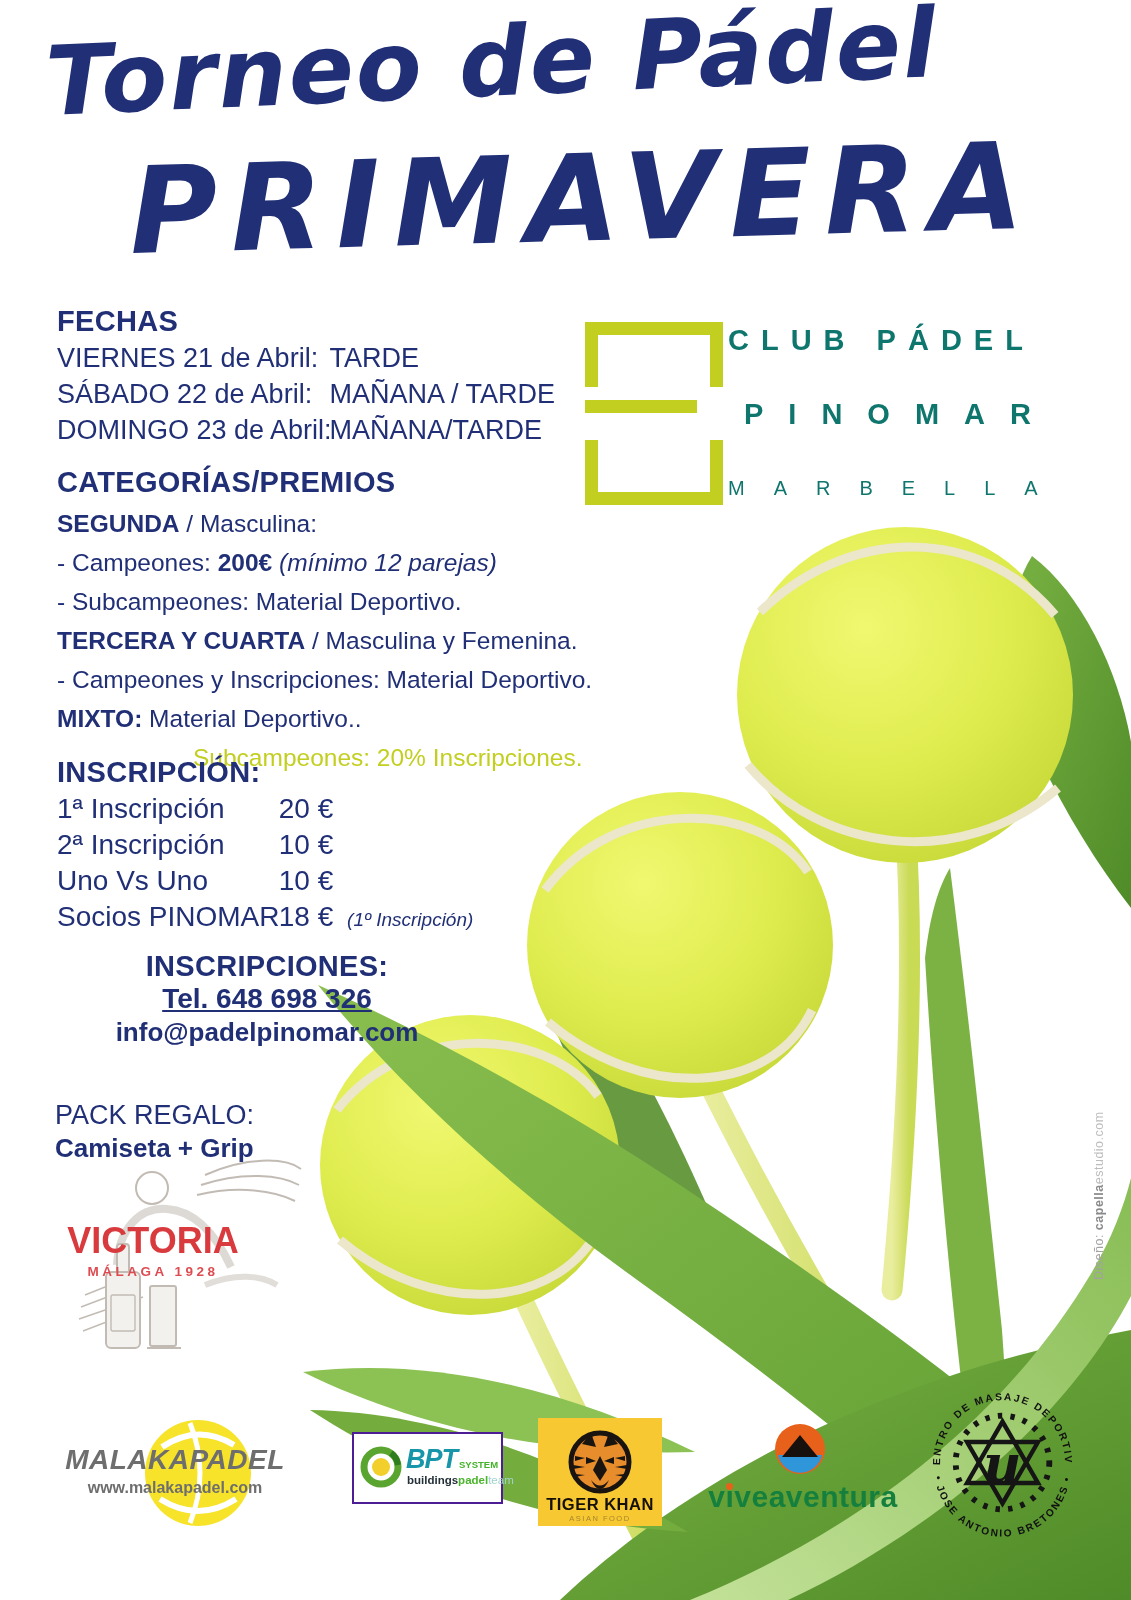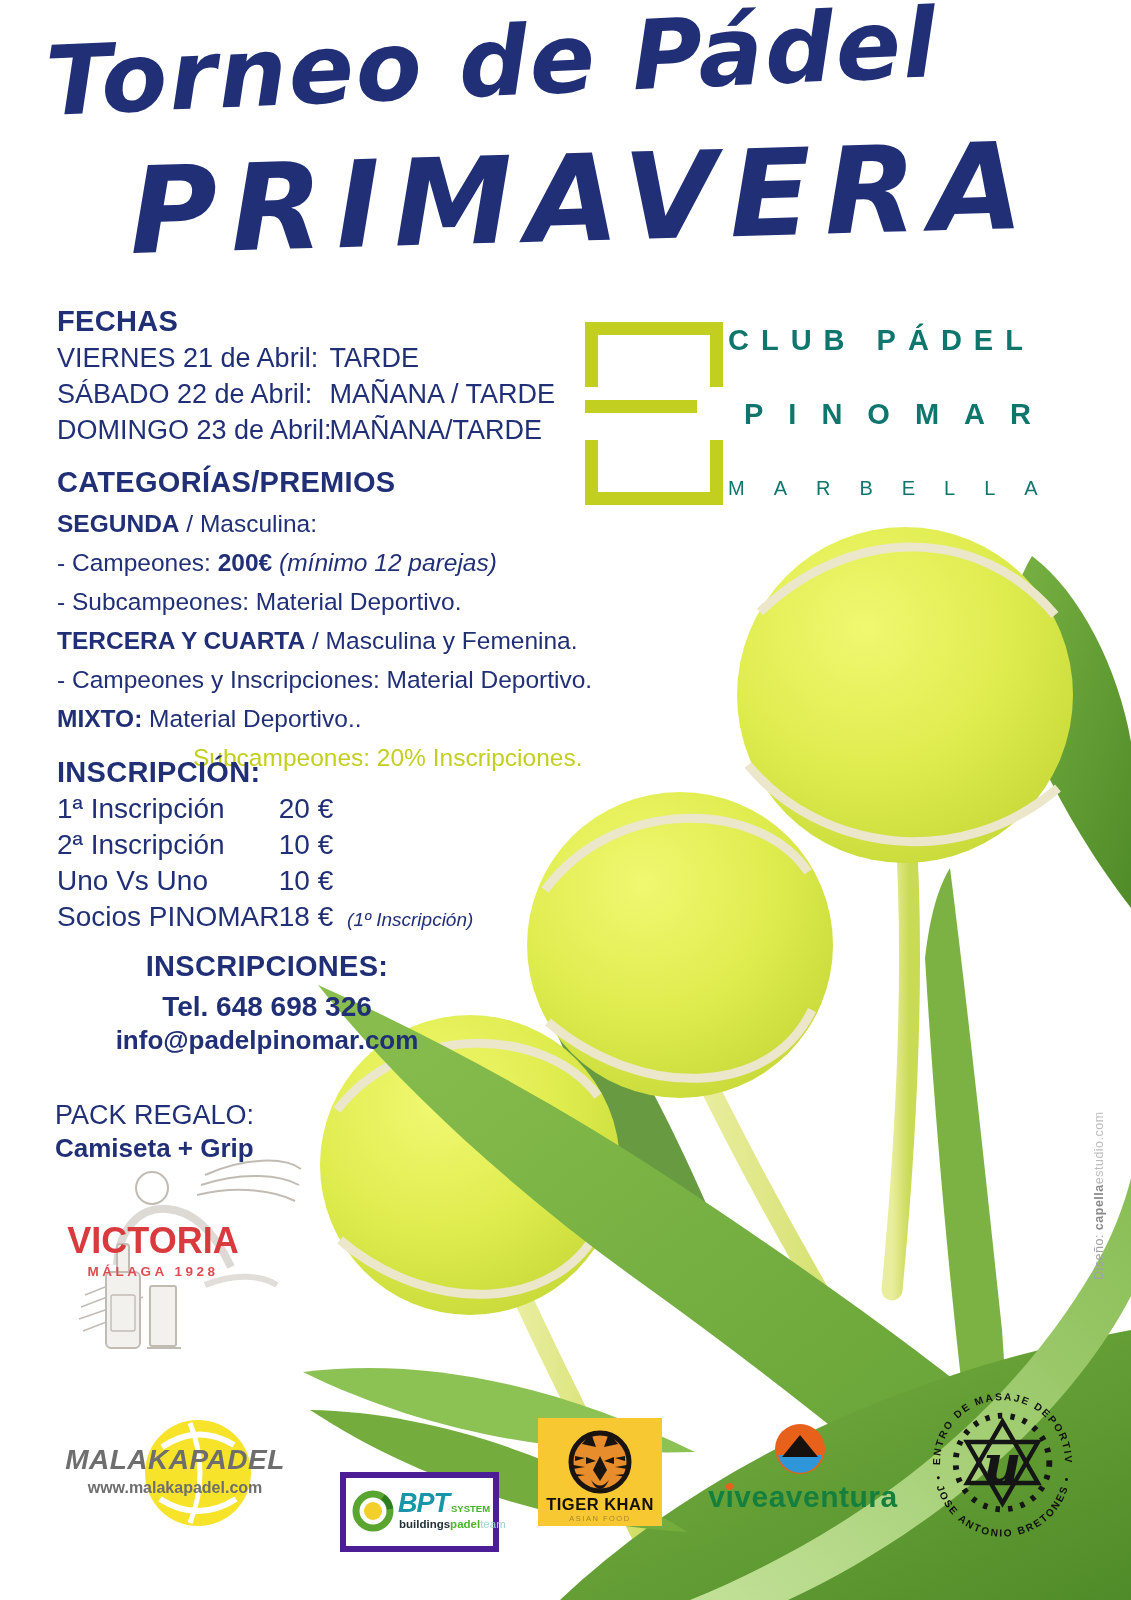--- a/index.html
+++ b/index.html
@@ -48,42 +48,42 @@
   .cats .it{font-style:italic;}
   .cats .yg{color:#c3cf20;}
   .cats .ind{padding-left:136px;}
 
   .insc{left:57px;top:756px;width:520px;}
   .insc .row{margin-top:4px;font-size:28px;font-weight:500;white-space:nowrap;}
   .insc .lab{display:inline-block;width:214px;}
   .insc .note{font-size:19px;font-style:italic;font-weight:400;margin-left:6px;}
 
   .contact{left:57px;top:950px;width:420px;text-align:center;}
-  .contact .tel{margin-top:8px;font-size:28px;font-weight:600;}
+  .contact .tel{font-size:28px;font-weight:600;text-decoration:underline;}
   .contact .mail{margin-top:2px;font-size:26px;font-weight:700;}
 
   .pack{left:55px;top:1060px;width:420px;margin-top:40px;}
   .pack .l1{font-size:27px;font-weight:500;}
   .pack .l2{font-size:26px;font-weight:800;margin-top:2px;}
   .pack .l3{font-size:16.5px;font-style:italic;margin-top:4px;font-weight:400;color:#2a3878;}
 
   
   .victoria{left:55px;top:1145px;width:250px;height:210px;z-index:2;}
 
   
   .sp{z-index:3;}
   .malaka-ball{left:144px;top:1419px;width:108px;height:108px;z-index:3;}
   .malaka-name{
     left:50px;top:1444px;width:250px;text-align:center;z-index:4;
     font-size:28px;font-weight:800;font-style:italic;color:#6e6e6e;letter-spacing:.5px;white-space:nowrap;
   }
   .malaka-url{left:50px;top:1479px;width:250px;text-align:center;z-index:4;
     font-size:16px;font-weight:700;color:#6e6e6e;}
 
-  .bpt{left:340px;top:1432px;width:147px;height:68px;background:#fff;border:6px solid #4c1d95;z-index:3;margin-top:40px;}
+  .bpt{left:352px;top:1432px;width:147px;height:68px;background:#fff;border:2px solid #4c1d95;z-index:3;}
   .bpt-logo{position:absolute;left:4px;top:10px;width:46px;height:46px;}
   .bpt-line1{position:absolute;left:52px;top:10px;white-space:nowrap;}
   .bpt-abbr{font-size:27px;font-weight:800;font-style:italic;color:#1795a9;letter-spacing:-1px;}
   .bpt-sys{font-size:9.5px;font-weight:800;color:#43b32a;margin-left:2px;}
   .bpt-line2{position:absolute;left:53px;top:40px;font-size:11.5px;white-space:nowrap;}
   .bpt-b1{font-weight:800;color:#233038;}
   .bpt-b2{font-weight:800;color:#4bb52c;}
   .bpt-b3{font-weight:400;color:#9fd3cd;}
 
   .tiger{left:538px;top:1418px;width:124px;height:108px;z-index:3;}

